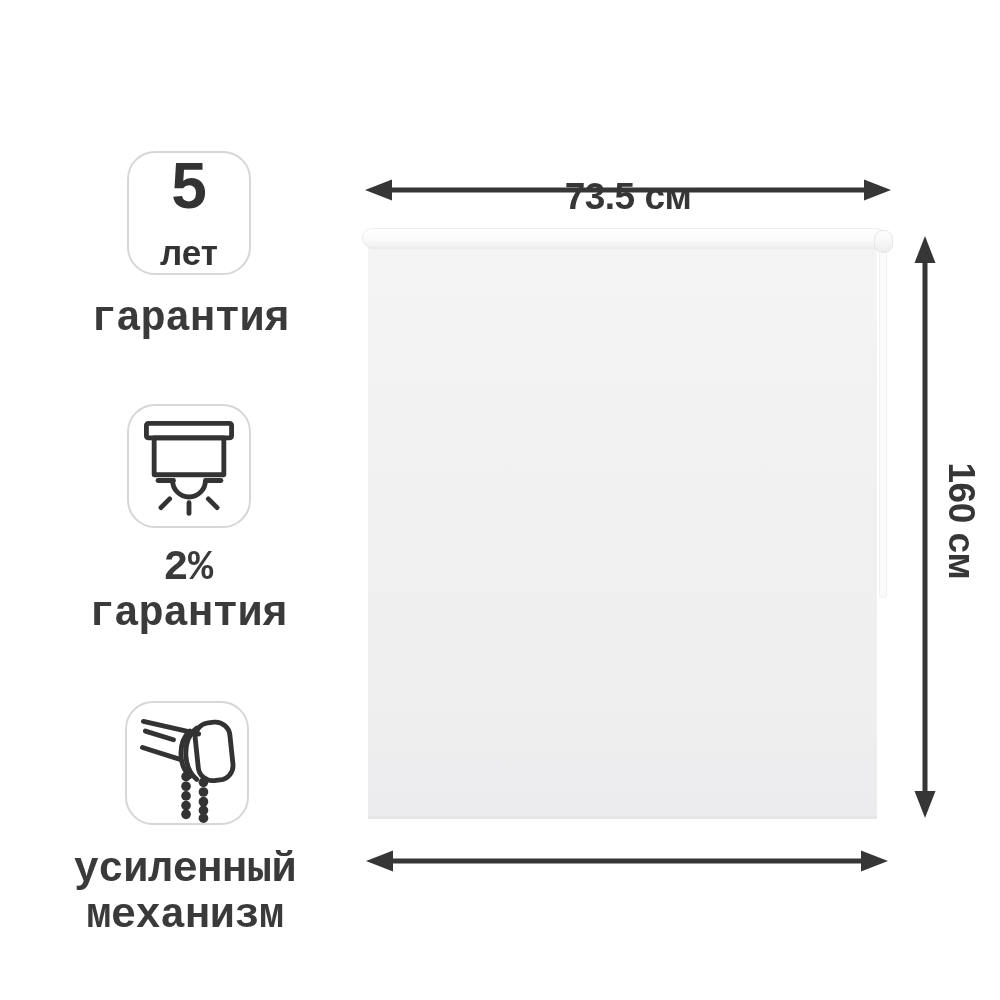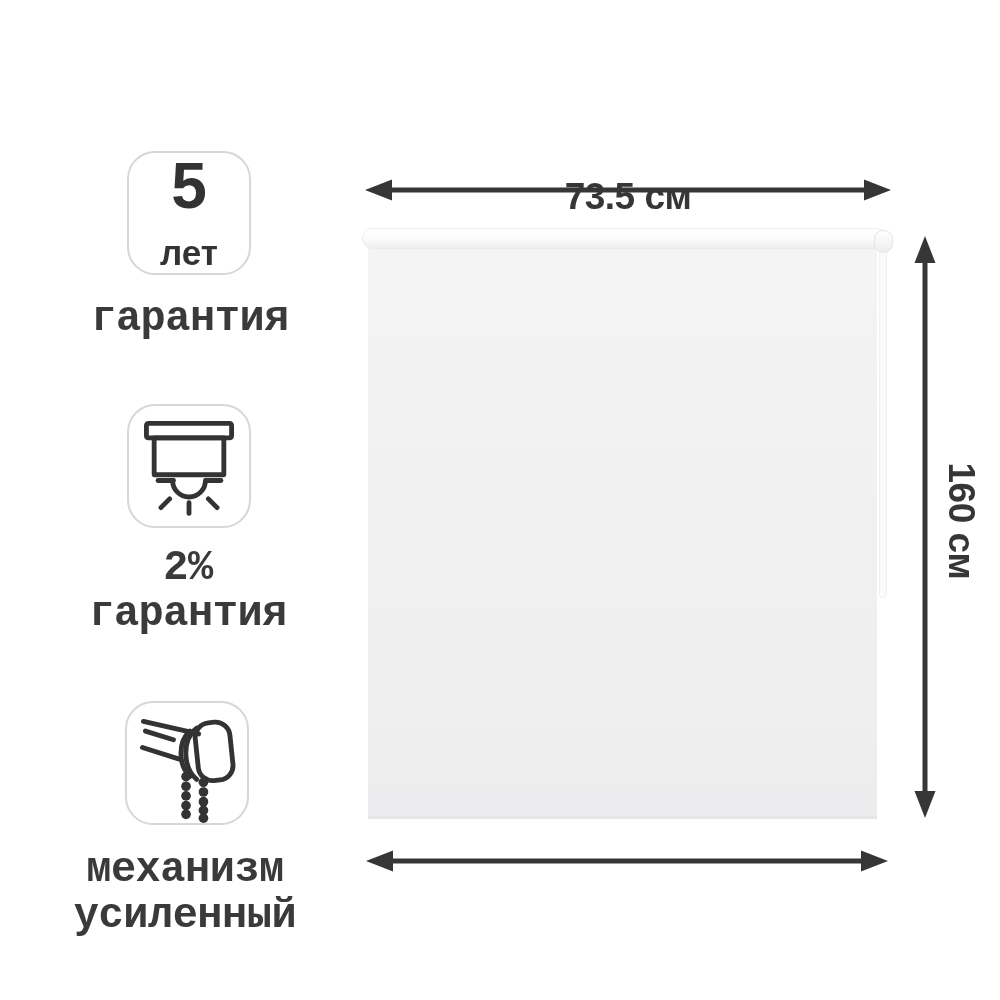--- a/index.html
+++ b/index.html
@@ -155,22 +155,22 @@
           <circle cx="61" cy="115" r="5"></circle>
         <circle cx="79" cy="82" r="5"></circle>
           <circle cx="79" cy="92" r="5"></circle>
           <circle cx="79" cy="102" r="5"></circle>
           <circle cx="79" cy="111" r="5"></circle>
           <circle cx="79" cy="119" r="5"></circle>
       </g>
     </svg>
   </div>
   <div class="caption" style="left:20px; top:847px;">
+    <div>усиленный</div>
     <div>механизм</div>
-    <div>усиленный</div>
   </div>
 
   <div>
     <div class="blind-fabric"></div>
     <div class="blind-chain"></div>
     <div class="blind-tube"></div>
     <div class="blind-cap"></div>
   </div>
 
   <svg class="arrows" width="1000" height="1000" viewBox="0 0 1000 1000">

